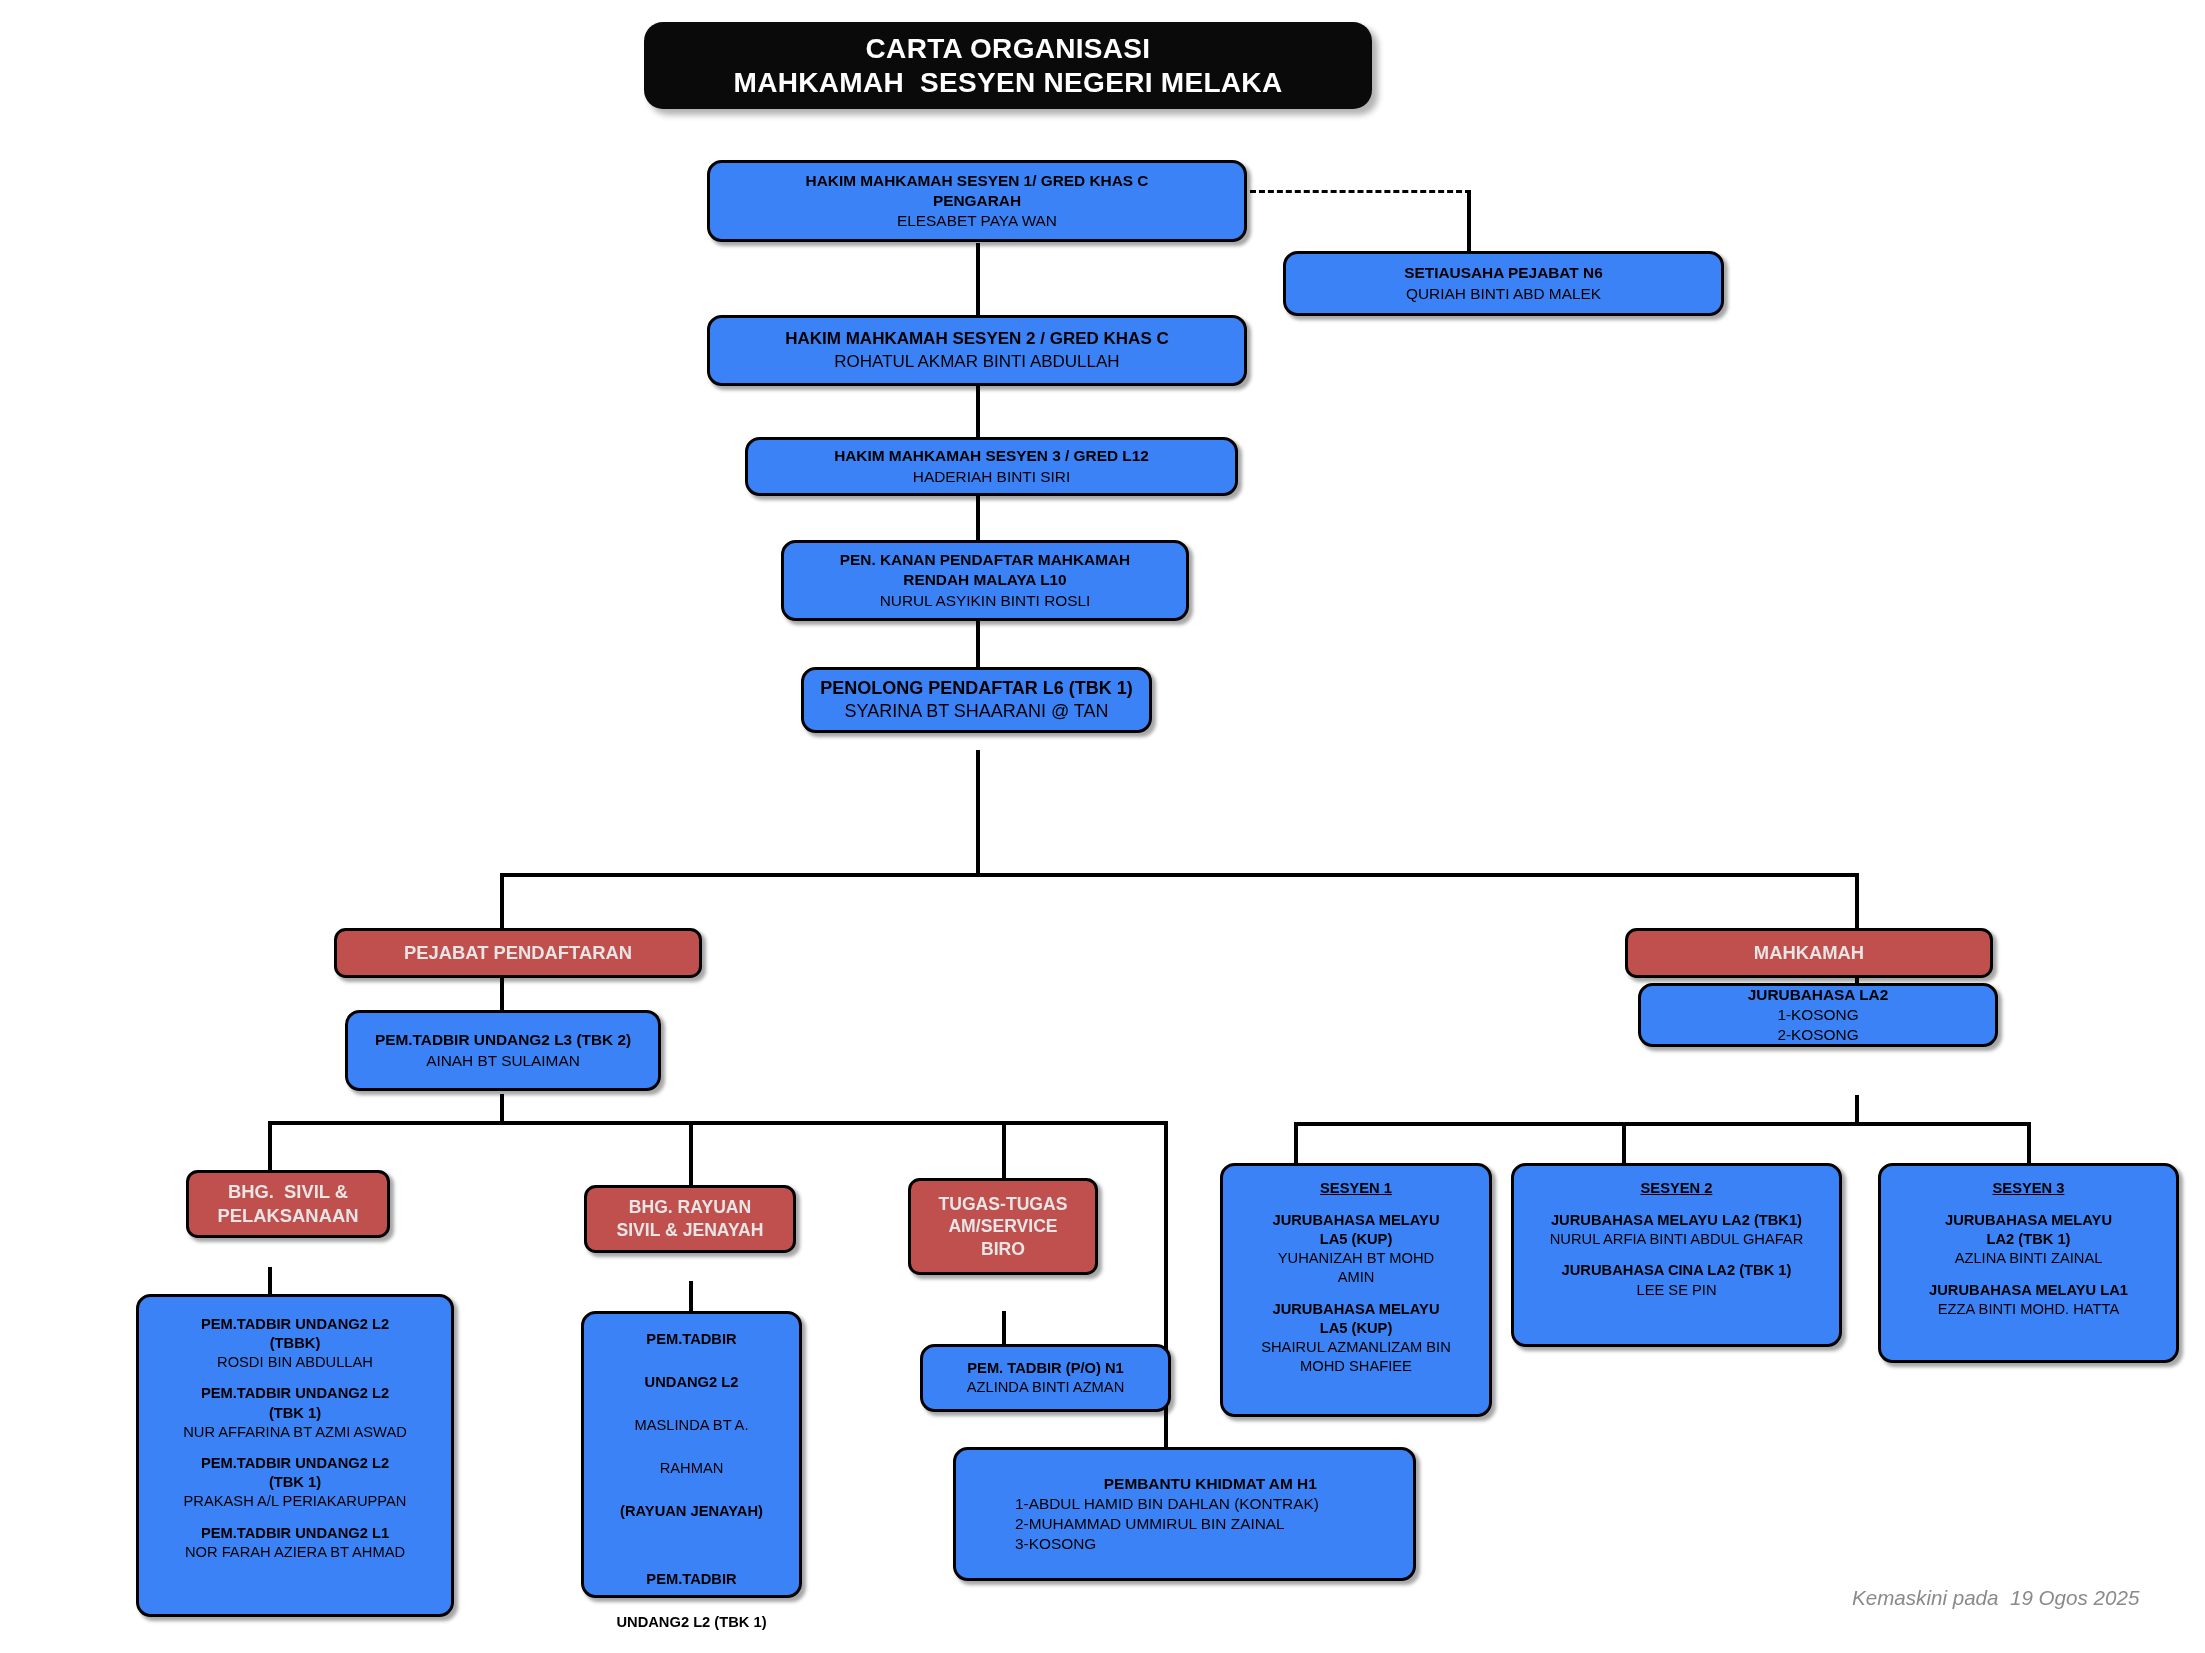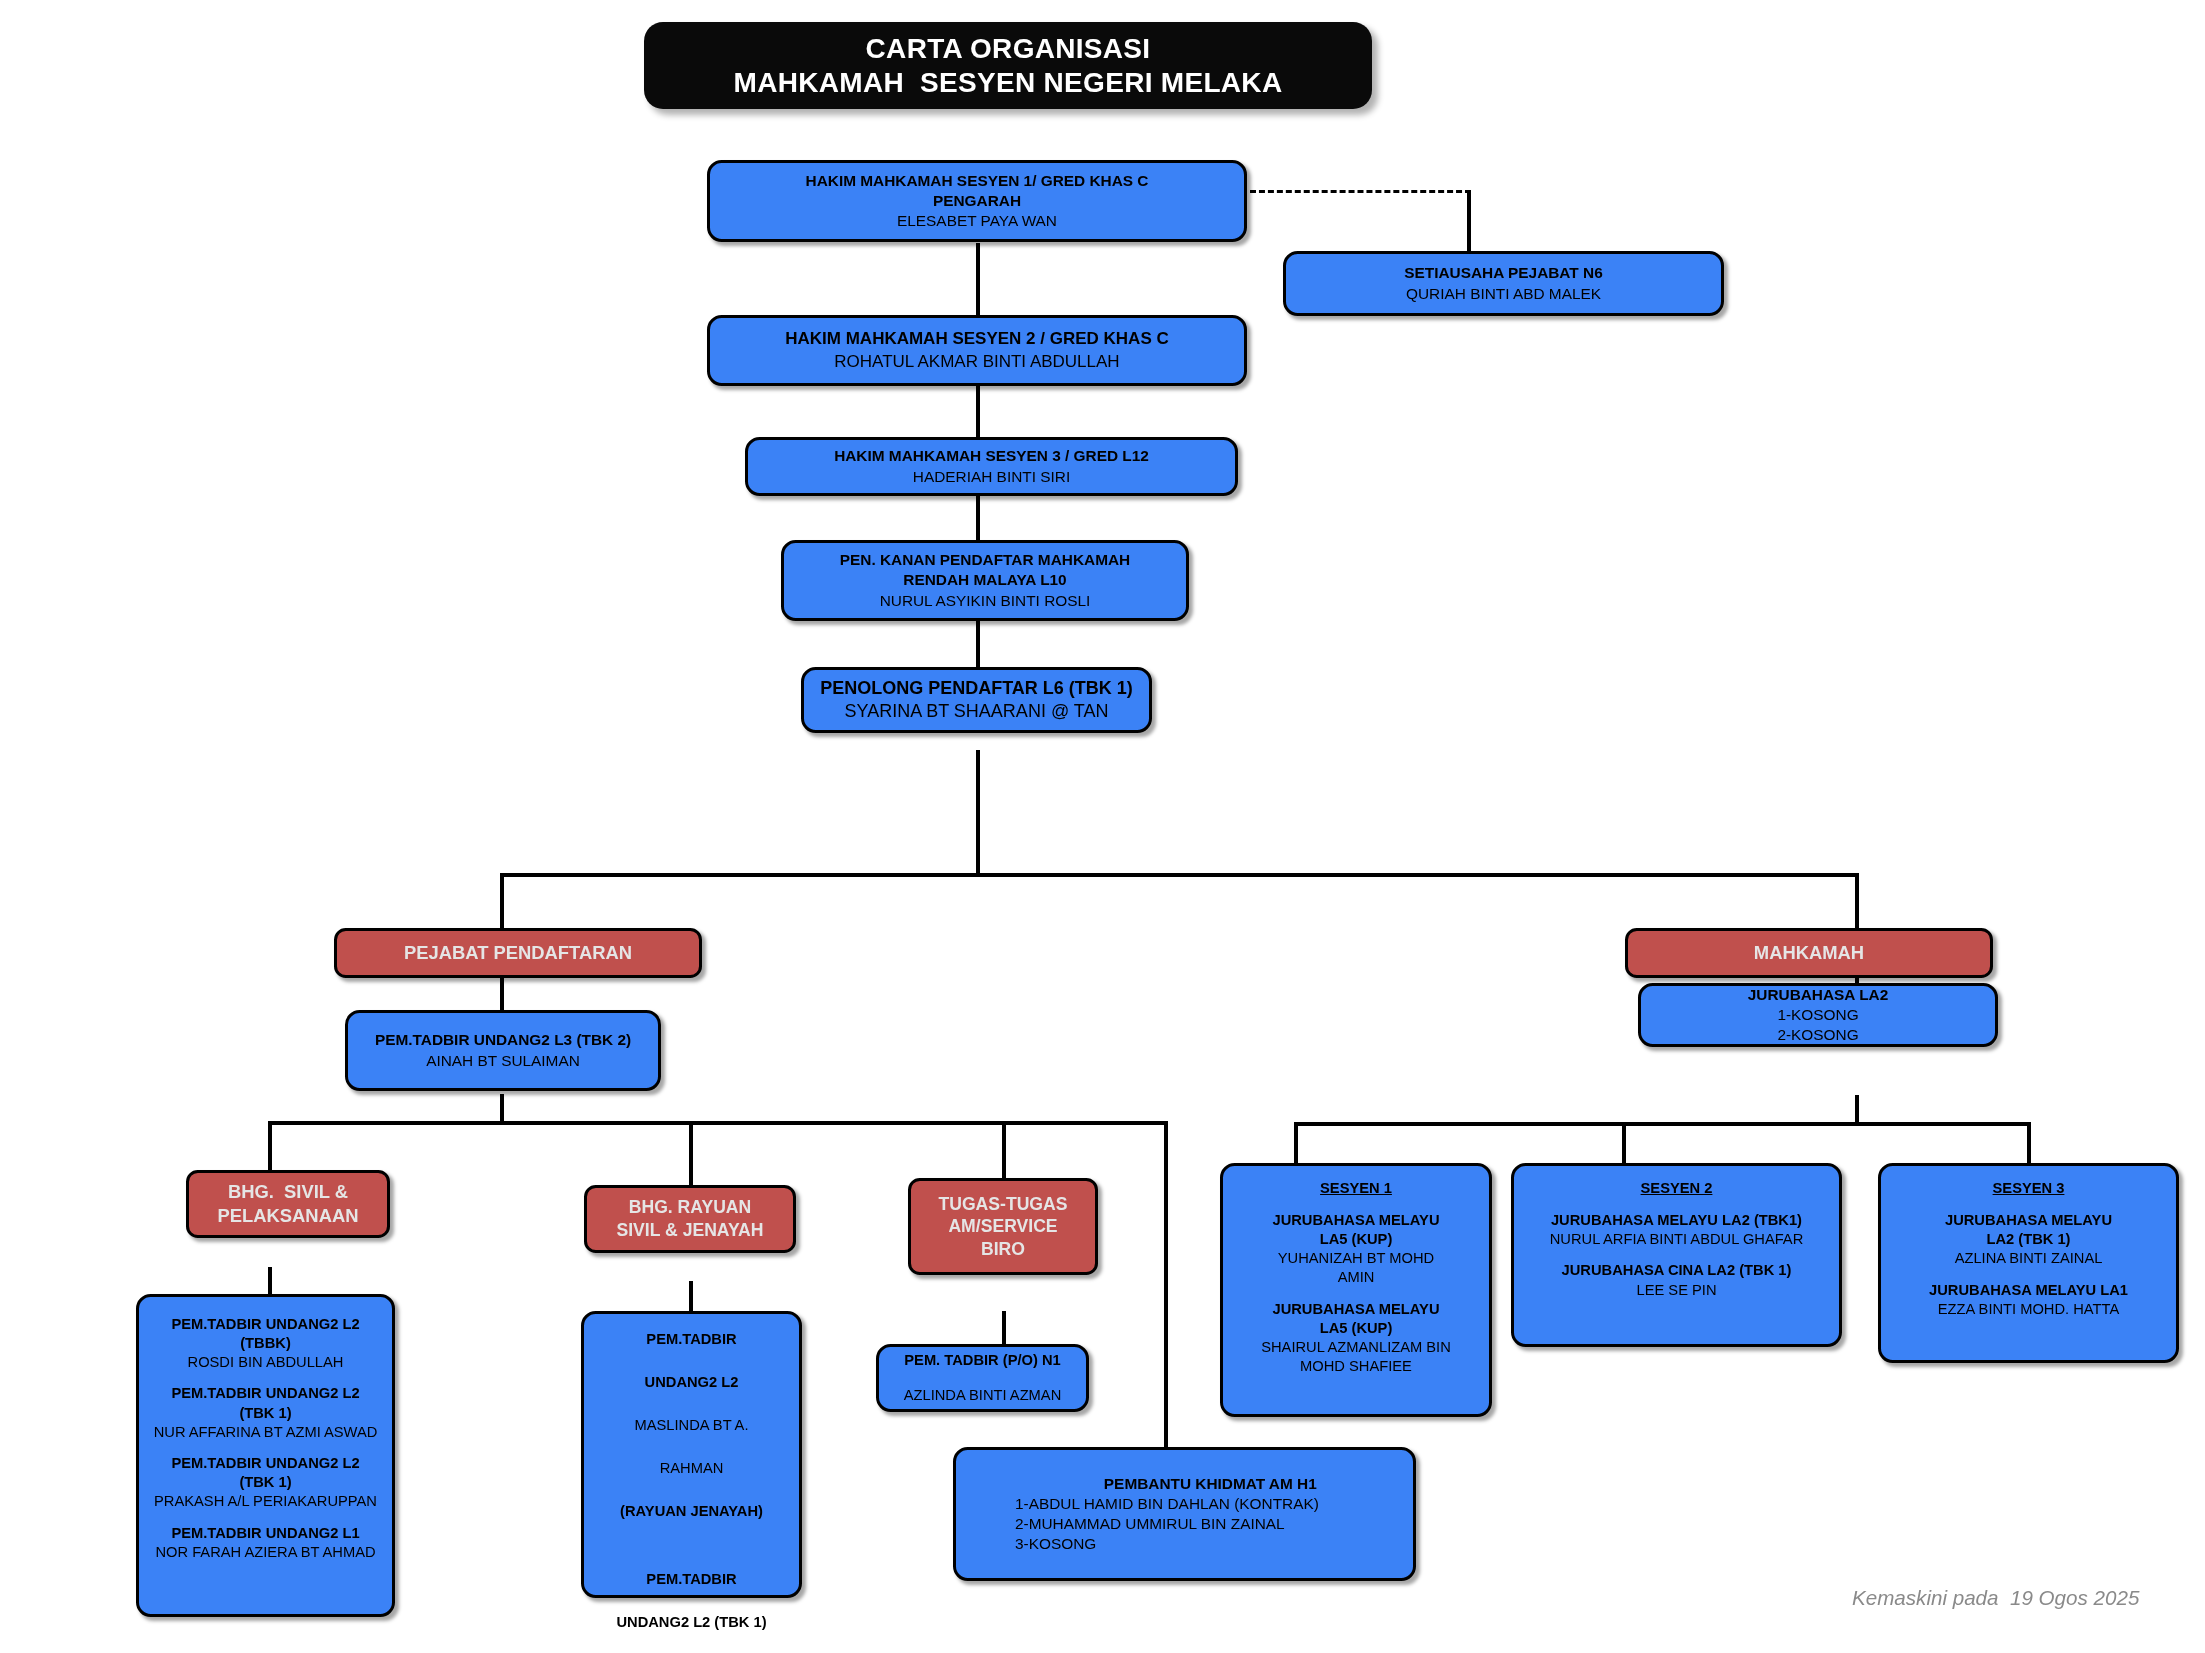--- a/index.html
+++ b/index.html
@@ -214,21 +214,21 @@
     <div class="ln">BHG. RAYUAN</div>
     <div class="ln">SIVIL &amp; JENAYAH</div>
   </div>
 
   <div class="redbox" style="left:908px; top:1178px; width:190px; height:97px; font-size:17.6px;">
     <div class="ln">TUGAS-TUGAS</div>
     <div class="ln">AM/SERVICE</div>
     <div class="ln">BIRO</div>
   </div>
 
-  <div class="node" style="left:136px; top:1294px; width:259px; height:323px; font-size:14.7px; justify-content:flex-start; padding-top:17.6px;">
+  <div class="node" style="left:136px; top:1294px; width:318px; height:323px; font-size:14.7px; justify-content:flex-start; padding-top:17.6px;">
     <div class="ln b">PEM.TADBIR UNDANG2 L2</div>
     <div class="ln b">(TBBK)</div>
     <div class="ln">ROSDI BIN ABDULLAH</div>
     <div class="sp"></div>
     <div class="ln b">PEM.TADBIR UNDANG2 L2</div>
     <div class="ln b">(TBK 1)</div>
     <div class="ln">NUR AFFARINA  BT AZMI ASWAD</div>
     <div class="sp"></div>
     <div class="ln b">PEM.TADBIR UNDANG2 L2</div>
     <div class="ln b">(TBK 1)</div>
@@ -245,21 +245,21 @@
     <div class="ln">RAHMAN</div>
     <div class="ln b">(RAYUAN JENAYAH)</div>
     <div class="sp"></div>
     <div class="ln b">PEM.TADBIR</div>
     <div class="ln b">UNDANG2 L2 (TBK 1)</div>
     <div class="ln">HAFIZUL HADI BIN</div>
     <div class="ln">HARUN</div>
     <div class="ln b">(RAYUAN SIVIL)</div>
   </div>
 
-  <div class="node" style="left:876px; top:1344px; width:213px; height:68px; font-size:14.7px;justify-content:space-between;">
+  <div class="node" style="left:920px; top:1344px; width:251px; height:68px; font-size:14.7px;">
     <div class="ln b">PEM. TADBIR (P/O) N1</div>
     <div class="ln">AZLINDA BINTI AZMAN</div>
   </div>
 
   <div class="node" style="left:1220px; top:1163px; width:272px; height:254px; font-size:14.7px; justify-content:flex-start; padding-top:13.2px;">
     <div class="ln u">SESYEN  1</div>
     <div class="sp"></div>
     <div class="ln b">JURUBAHASA MELAYU</div>
     <div class="ln b">LA5 (KUP)</div>
     <div class="ln">YUHANIZAH BT MOHD</div>

